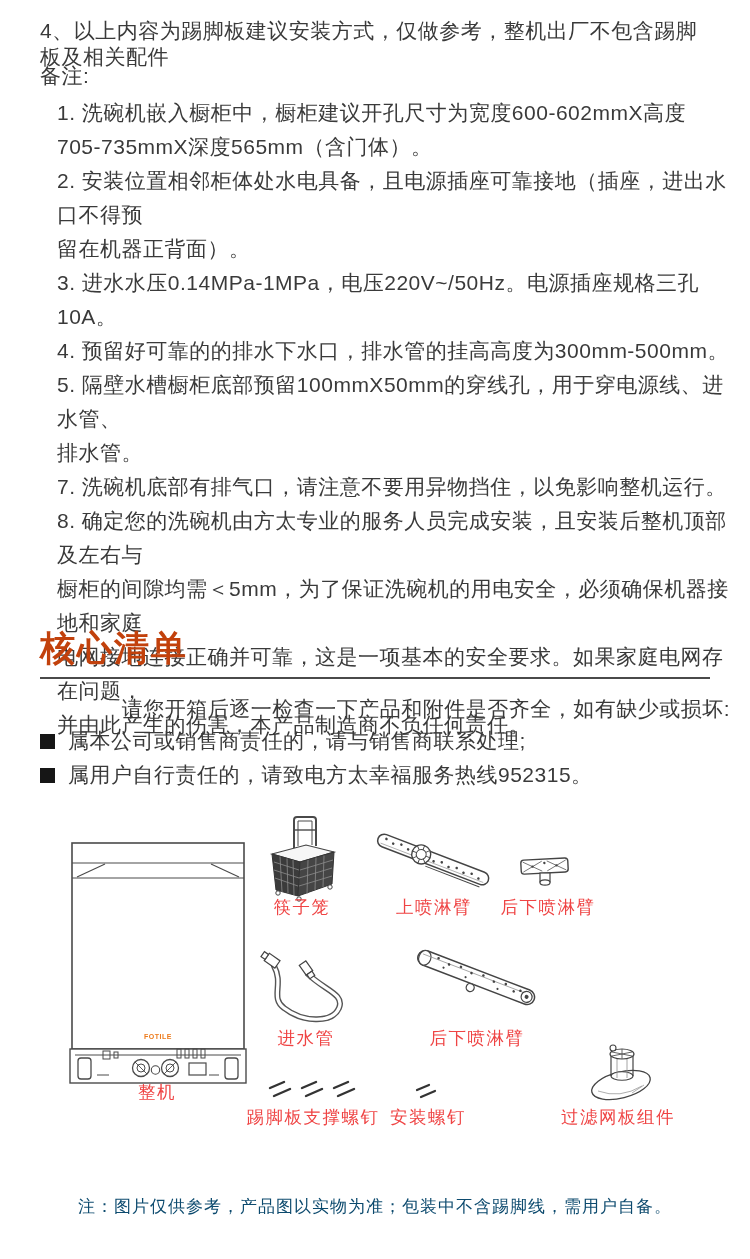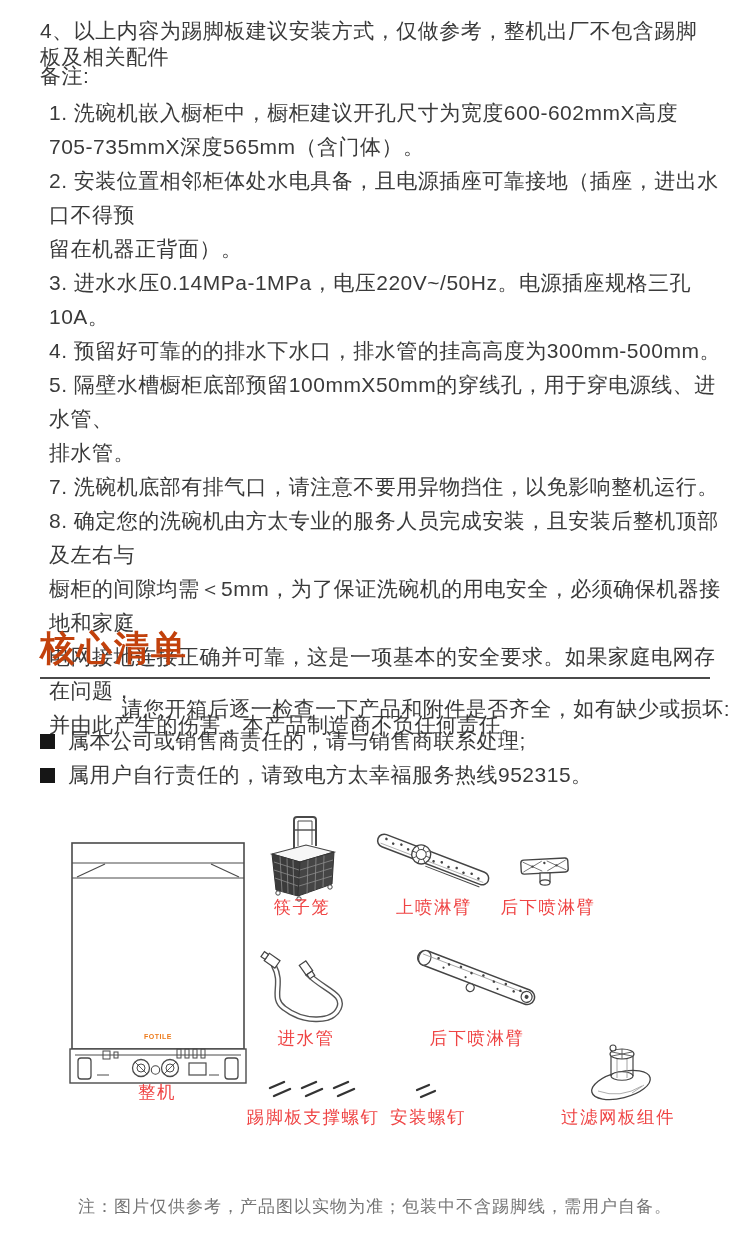--- a/index.html
+++ b/index.html
@@ -3,30 +3,30 @@
 <meta charset="utf-8">
 <style>
   html,body{margin:0;padding:0;background:#fff;}
   .page{
     position:relative;width:750px;height:1259px;background:#ffffff;overflow:hidden;
     font-family:"Liberation Sans","DejaVu Sans",sans-serif;color:#3a3a3a;
   }
   .abs{position:absolute;}
   .top-note{left:40px;top:18px;width:678px;font-size:21px;line-height:26px;letter-spacing:.5px;}
   .remarks-title{left:40px;top:62px;font-size:21px;letter-spacing:.5px;}
-  .remarks{left:49px;top:96px;width:682px;font-size:21px;line-height:34px;letter-spacing:.5px;}
+  .remarks{left:57px;top:96px;width:682px;font-size:21px;line-height:34px;letter-spacing:.5px;}
   .remark{white-space:pre-line;}
   .section-heading{left:40px;top:625px;font-size:35px;font-weight:600;color:#c2410c;letter-spacing:2px;}
   .heading-divider{left:40px;top:677px;width:670px;height:2px;background:#4a4a4a;}
   .checklist-intro{left:40px;top:695px;width:690px;font-size:21px;letter-spacing:.5px;text-align:right;}
   .bullets{left:40px;top:724px;width:690px;}
   .bullet-row{display:flex;align-items:center;height:34px;font-size:21px;letter-spacing:.5px;}
   .bullet-square{width:15px;height:15px;background:#161616;margin-right:13px;flex:0 0 auto;}
   .part-label{font-size:17.5px;color:#ef4444;letter-spacing:1.5px;transform:translate(-50%,-50%);white-space:nowrap;}
-  .footer-note{left:0;top:1195px;width:750px;text-align:center;font-size:17px;color:#737373;letter-spacing:1px;}
+  .footer-note{left:0;top:1195px;width:750px;text-align:center;font-size:17px;color:#0c4a6e;letter-spacing:1px;}
   svg{display:block;}
   .sk{stroke:#4a4a4a;fill:none;}
 </style>
 </head>
 <body>
 
 <div class="page">
 
   <div class="abs top-note">4、以上内容为踢脚板建议安装方式，仅做参考，整机出厂不包含踢脚板及相关配件</div>
 

